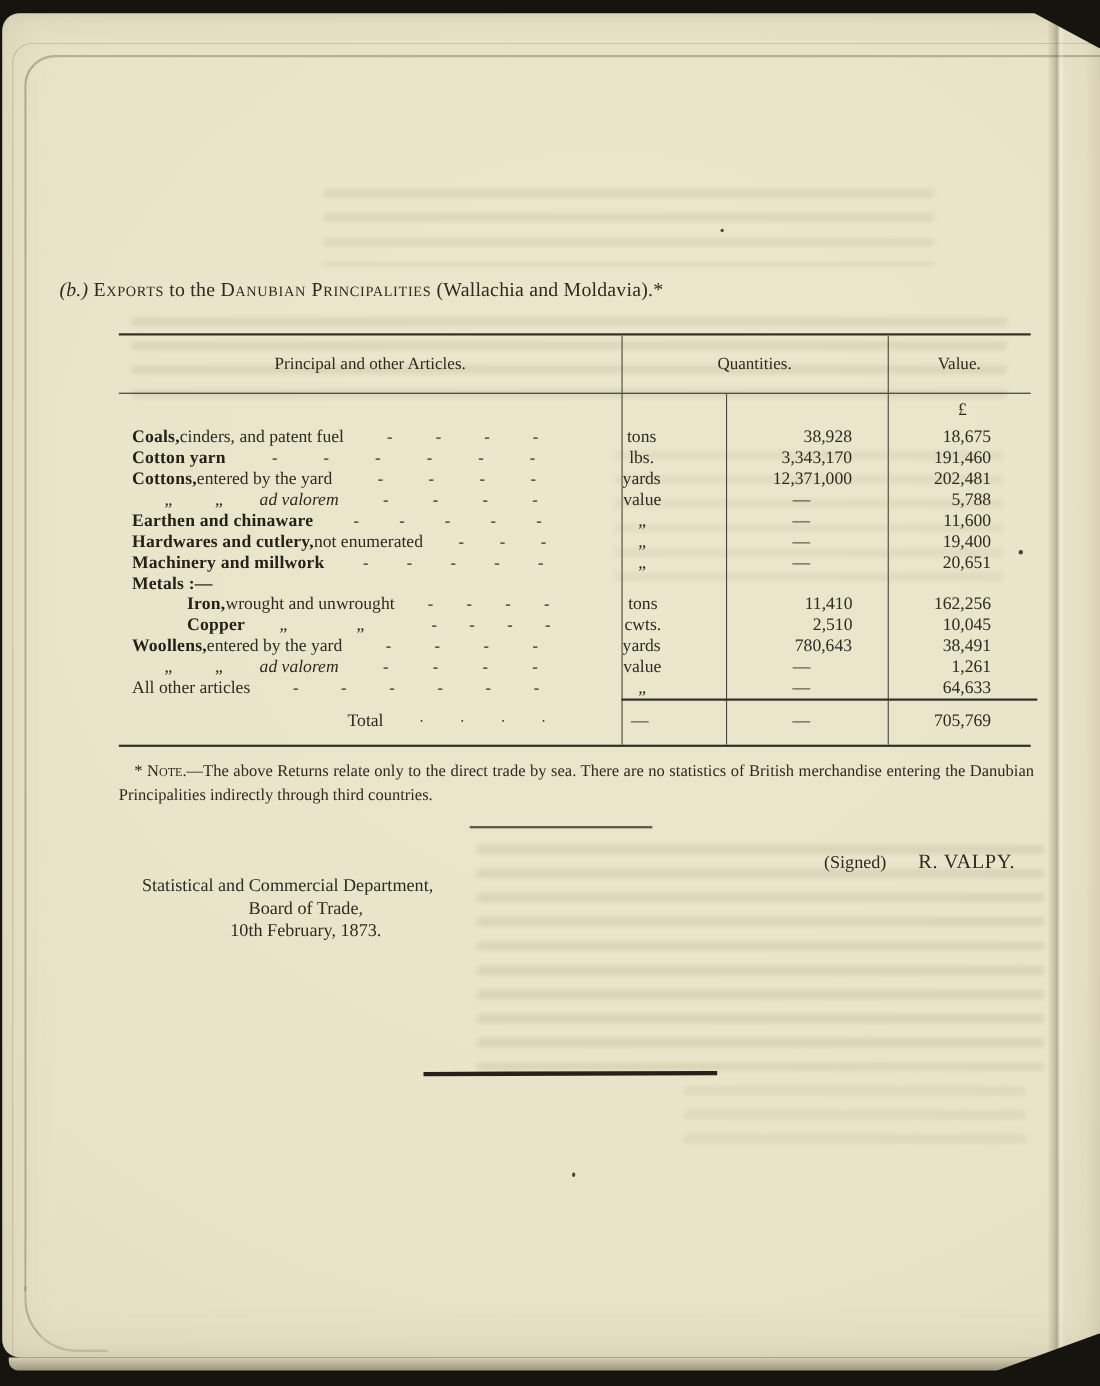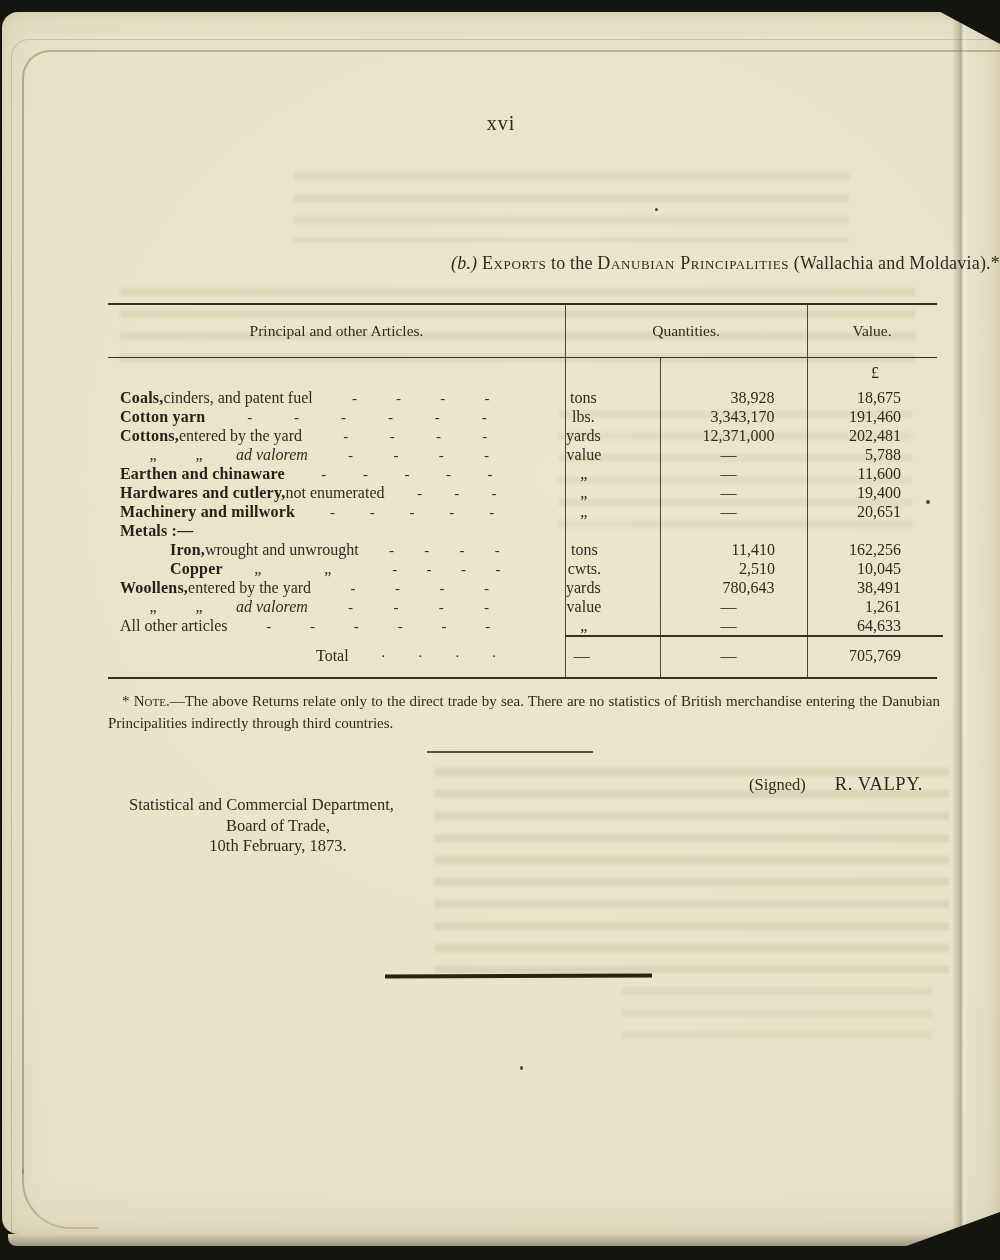--- a/index.html
+++ b/index.html
@@ -32,21 +32,21 @@
         background:repeating-linear-gradient(180deg,rgba(151,142,109,.38) 0 8px,rgba(0,0,0,0) 8px 22px);}
   .b1{left:292px;top:160px;width:555px;height:70px;opacity:.38;}
   .b2{left:118px;top:276px;width:795px;height:80px;opacity:.42;}
   .b3{left:556px;top:398px;width:354px;height:132px;opacity:.28;}
   .b4{left:432px;top:756px;width:515px;height:205px;opacity:.48;}
   .b5{left:620px;top:975px;width:310px;height:55px;opacity:.32;}
   .speck{position:absolute;border-radius:50%;background:#4a4434;z-index:2;}
   
   .content{position:absolute;inset:0;z-index:2;}
   .pgnum{position:absolute;left:0;right:0;top:100px;text-align:center;font-size:20px;letter-spacing:1px;}
-  .title{position:absolute;left:4px;right:0;top:241px;text-align:right;font-size:18px;letter-spacing:.2px;padding-left:36px;}
+  .title{position:absolute;left:16px;right:0;top:241px;text-align:left;font-size:18px;letter-spacing:.2px;padding-left:36px;}
   .ti{font-style:italic;} .tsc{font-variant:small-caps;letter-spacing:.6px;}
   
   .tbl{position:absolute;left:106px;top:291px;width:829px;font-size:16px;}
   .thead{position:relative;height:52px;border-top:2.5px solid #343026;border-bottom:1.8px solid #343026;
          display:flex;align-items:center;font-size:15.5px;}
   .th{box-sizing:border-box;text-align:center;}
   .th1{width:457px;} .th2{width:242px;} .th3{width:130px;}
   .vrh{position:absolute;top:0;bottom:0;width:1px;background:#4b4635;}
   .tmain{position:relative;border-bottom:2.5px solid #343026;}
   .vr{position:absolute;top:0;bottom:0;width:1px;background:#4b4635;}
@@ -94,21 +94,20 @@
     <div class="bleed b2"></div>
     <div class="bleed b3"></div>
     <div class="bleed b4"></div>
     <div class="bleed b5"></div>
     <div class="speck" style="left:924px;top:488px;width:4px;height:4px;"></div>
     <div class="speck" style="left:653px;top:196px;width:3px;height:3px;"></div>
     <div class="speck" style="left:518px;top:1054px;width:3px;height:4px;"></div>
 
     <div class="content">
 
-      <div class="pgnum">xvi</div>
 
       <div class="title" id="title-segs"><span class="ti">(b.) </span><span class="tsc">Exports</span><span> to the </span><span class="tsc">Danubian Principalities</span><span> (Wallachia and Moldavia).*</span></div>
 
       <div class="tbl">
         <div class="thead">
           <div class="th th1">Principal and other Articles.</div>
           <div class="th th2">Quantities.</div>
           <div class="th th3">Value.</div>
           <div class="vrh" style="left:457px;"></div>
           <div class="vrh" style="left:699px;"></div>

